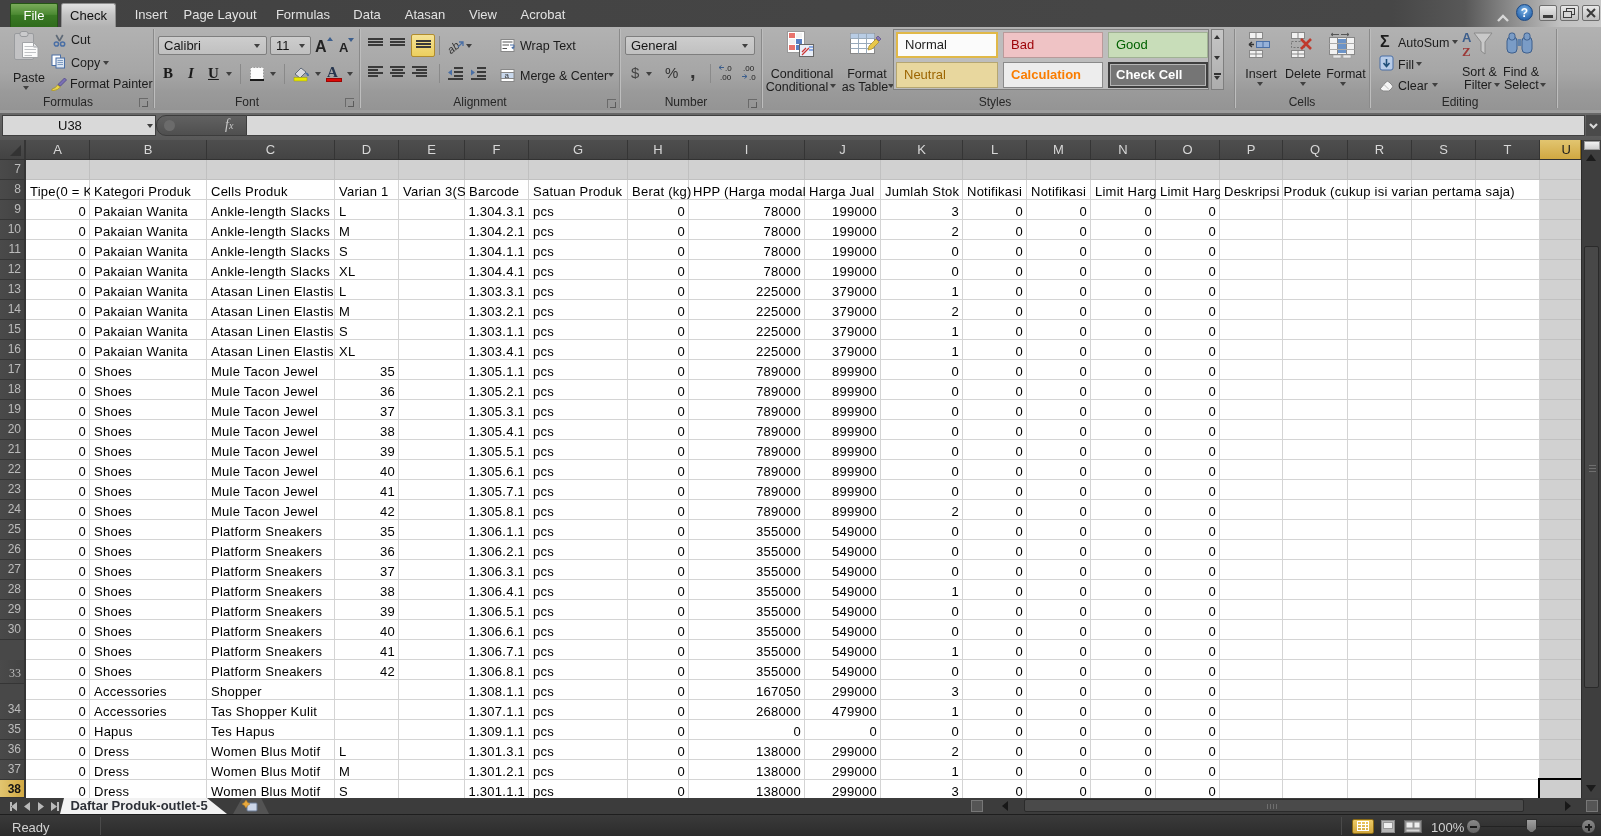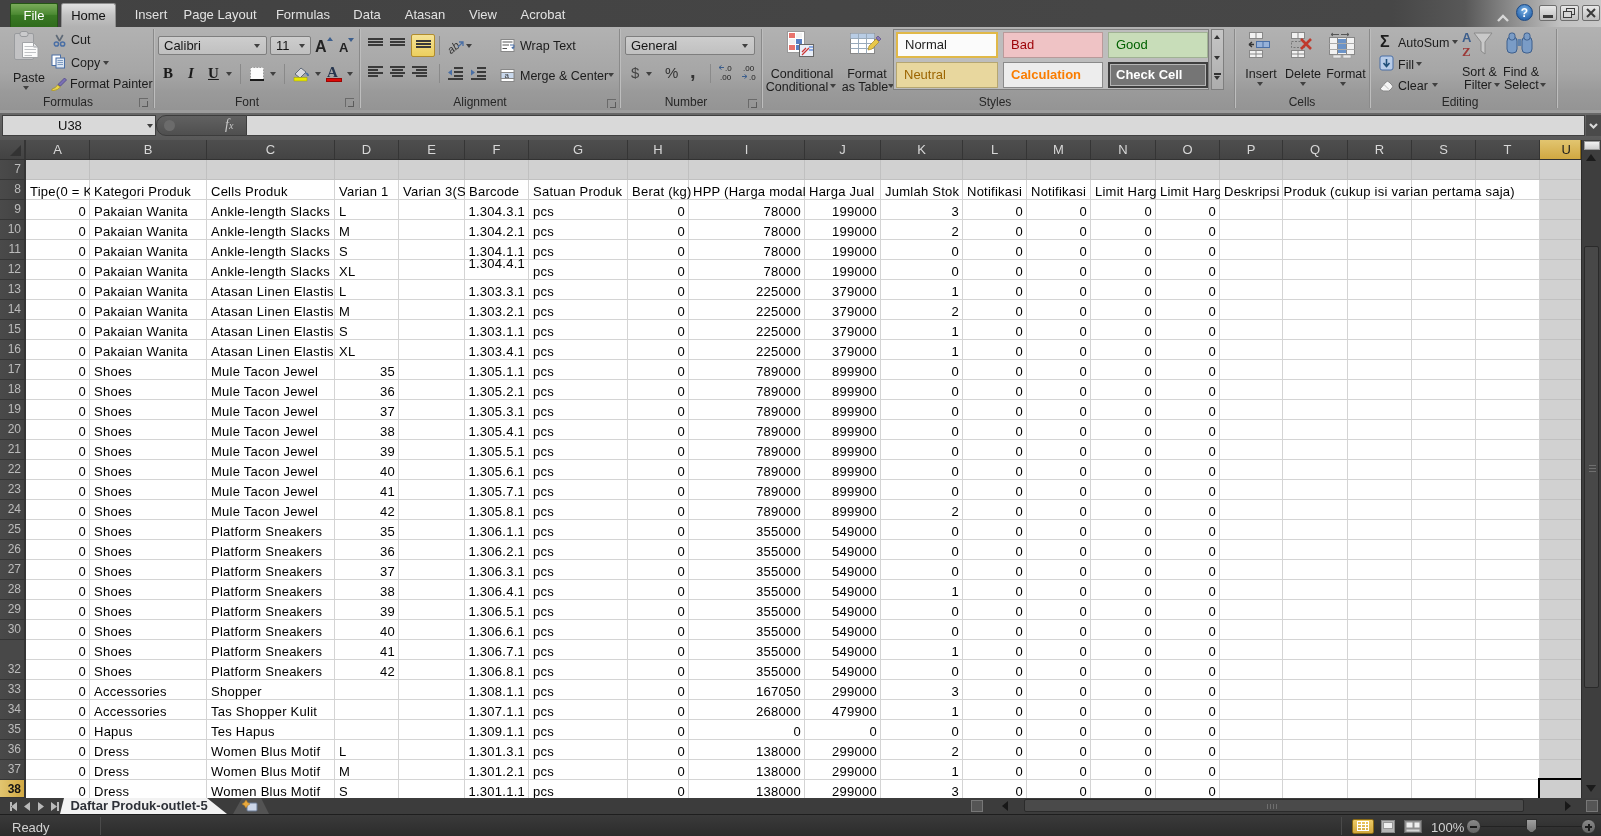--- a/index.html
+++ b/index.html
@@ -56,21 +56,21 @@
 #vscroll{left:1581px;top:140px;width:20px;height:658px;background:#3e3e3e;border-left:1px solid #2c2c2c}
 #tabbar{left:0;top:798px;width:1601px;height:16px;background:#3c3c3c}
 #statusbar{left:0;top:814px;width:1601px;height:22px;
  background:linear-gradient(#3a3a3a,#2c2c2c);border-top:1px solid #1e1e1e;color:#d2d2d2;font-size:13px}
 .navglyph{top:3px;width:11px;height:10px;color:#181818;font-size:10px;line-height:10px;text-align:center}
 </style></head><body>
 <div id="page">
 
 <div id="topbar" class="abs"></div>
 <div id="ftab" class="abs">File</div>
-<div id="hometab" class="abs">Home</div>
+<div id="hometab" class="abs">Check</div>
 <div class="abs rtab" style="left:125px;width:52px">Insert</div>
 <div class="abs rtab" style="left:181px;width:78px">Page Layout</div>
 <div class="abs rtab" style="left:271px;width:64px">Formulas</div>
 <div class="abs rtab" style="left:347px;width:40px">Data</div>
 <div class="abs rtab" style="left:399px;width:52px">Atasan</div>
 <div class="abs rtab" style="left:463px;width:40px">View</div>
 <div class="abs rtab" style="left:515px;width:56px">Acrobat</div>
 <div class="abs" style="left:1496px;top:9px;width:14px;height:9px;text-align:center"><svg width="14" height="9">
         <path d="M2 7 L7 2 L12 7" stroke="#d8d8d8" stroke-width="2.4" fill="none"></path>
       </svg></div>
@@ -470,21 +470,21 @@
 <div class="abs rhcell" style="top:340px;height:20px;">23</div>
 <div class="abs rhcell" style="top:360px;height:20px;">24</div>
 <div class="abs rhcell" style="top:380px;height:20px;">25</div>
 <div class="abs rhcell" style="top:400px;height:20px;">26</div>
 <div class="abs rhcell" style="top:420px;height:20px;">27</div>
 <div class="abs rhcell" style="top:440px;height:20px;">28</div>
 <div class="abs rhcell" style="top:460px;height:20px;">29</div>
 <div class="abs rhcell" style="top:480px;height:20px;">30</div>
 <div class="abs rhcell" style="top:529px;height:20px;margin-top:40px;">31</div>
 <div class="abs rhcell" style="top:520px;height:20px;">32</div>
-<div class="abs rhcell" style="top:540px;height:20px;">33</div>
+<div class="abs rhcell" style="top:524px;height:20px;font-family:Liberation Serif, serif;">33</div>
 <div class="abs rhcell" style="top:560px;height:20px;">34</div>
 <div class="abs rhcell" style="top:580px;height:20px;">35</div>
 <div class="abs rhcell" style="top:600px;height:20px;">36</div>
 <div class="abs rhcell" style="top:620px;height:20px;">37</div>
 <div class="abs rhcell" style="top:640px;height:18px;background:linear-gradient(90deg,#e2c570,#cfa63f);color:#141414;font-weight:bold;">38</div>
 <div class="abs" style="left:24px;top:20px;width:2px;height:638px;background:#353535"></div>
 <div id="cells" class="abs">
 <div class="abs gray" style="left:0;top:0;width:1555px;height:20px"></div>
 <div class="abs gray" style="left:1514px;top:0;width:41px;height:638px"></div>
 <div class="abs hln" style="top:19px"></div>
@@ -646,21 +646,21 @@
 <div class="abs cell rt" style="left:779px;top:84px;width:72px">199000</div>
 <div class="abs cell rt" style="left:855px;top:84px;width:78px">0</div>
 <div class="abs cell rt" style="left:937px;top:84px;width:60px">0</div>
 <div class="abs cell rt" style="left:1001px;top:84px;width:60px">0</div>
 <div class="abs cell rt" style="left:1065px;top:84px;width:61px">0</div>
 <div class="abs cell rt" style="left:1130px;top:84px;width:60px">0</div>
 <div class="abs cell rt" style="left:0px;top:104px;width:60px">0</div>
 <div class="abs cell" style="left:68px;top:104px">Pakaian Wanita</div>
 <div class="abs cell" style="left:185px;top:104px">Ankle-length Slacks</div>
 <div class="abs cell" style="left:313px;top:104px">XL</div>
-<div class="abs cell rt" style="left:439px;top:96px;width:60px">1.304.4.1</div>
+<div class="abs cell rt" style="left:439px;top:104px;width:60px">1.304.4.1</div>
 <div class="abs cell" style="left:507px;top:104px">pcs</div>
 <div class="abs cell rt" style="left:602px;top:104px;width:57px">0</div>
 <div class="abs cell rt" style="left:663px;top:104px;width:112px">78000</div>
 <div class="abs cell rt" style="left:779px;top:104px;width:72px">199000</div>
 <div class="abs cell rt" style="left:855px;top:104px;width:78px">0</div>
 <div class="abs cell rt" style="left:937px;top:104px;width:60px">0</div>
 <div class="abs cell rt" style="left:1001px;top:104px;width:60px">0</div>
 <div class="abs cell rt" style="left:1065px;top:104px;width:61px">0</div>
 <div class="abs cell rt" style="left:1130px;top:104px;width:60px">0</div>
 <div class="abs cell rt" style="left:0px;top:124px;width:60px">0</div>

